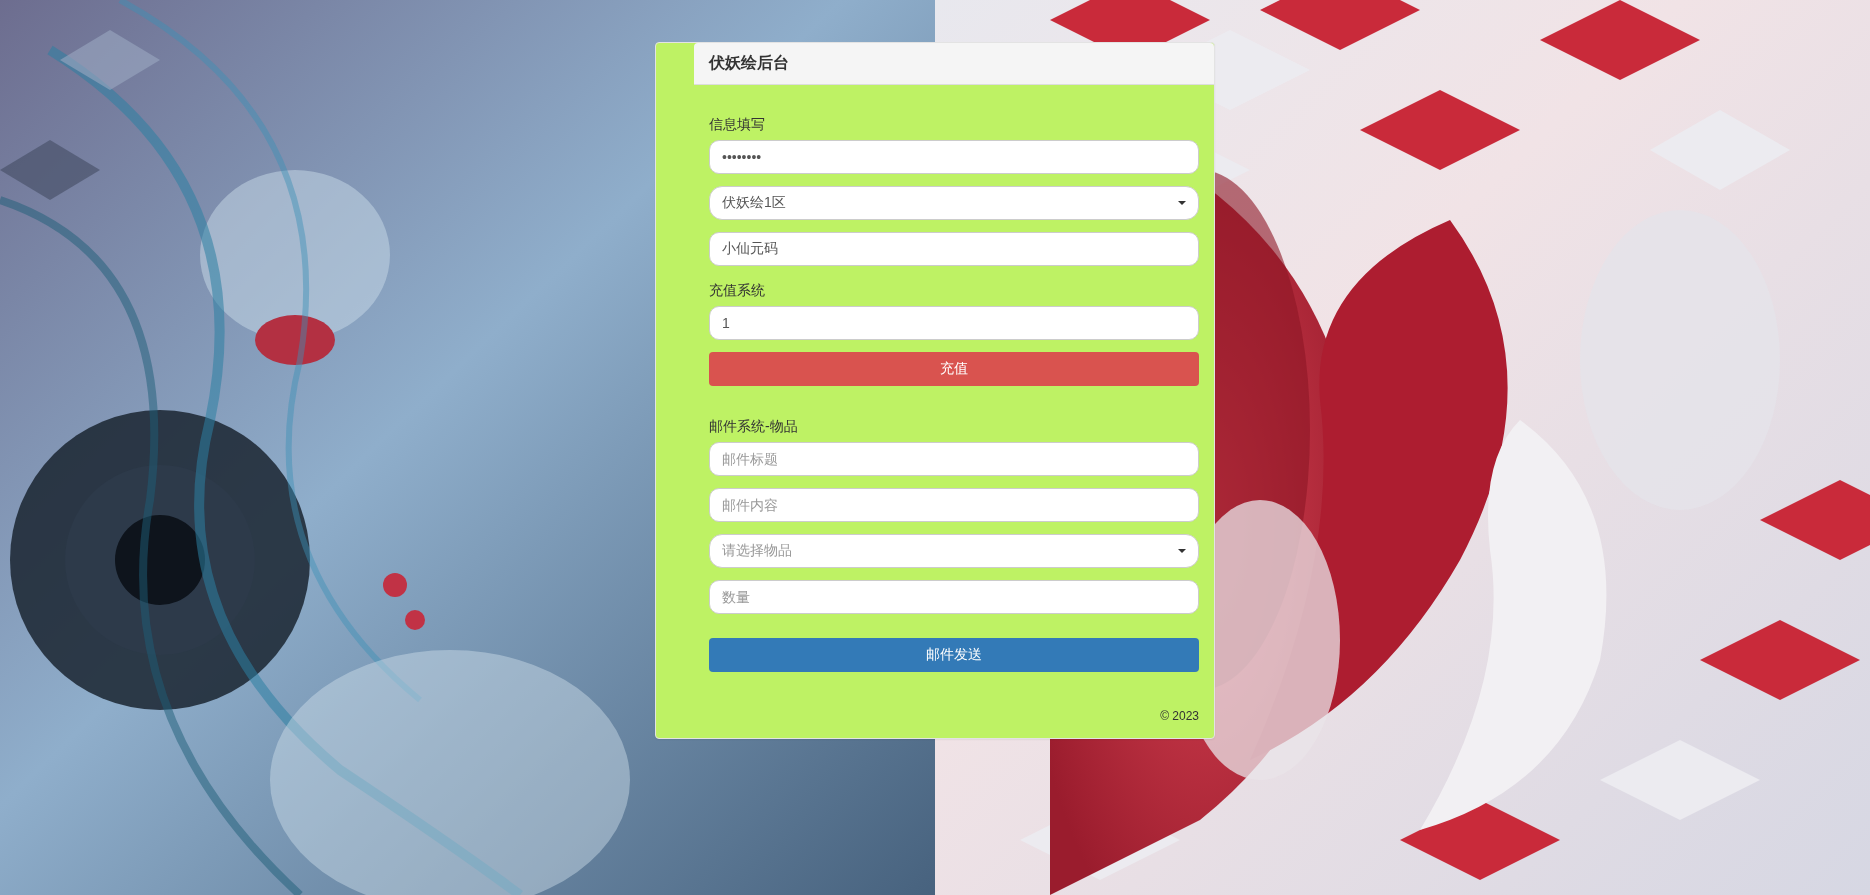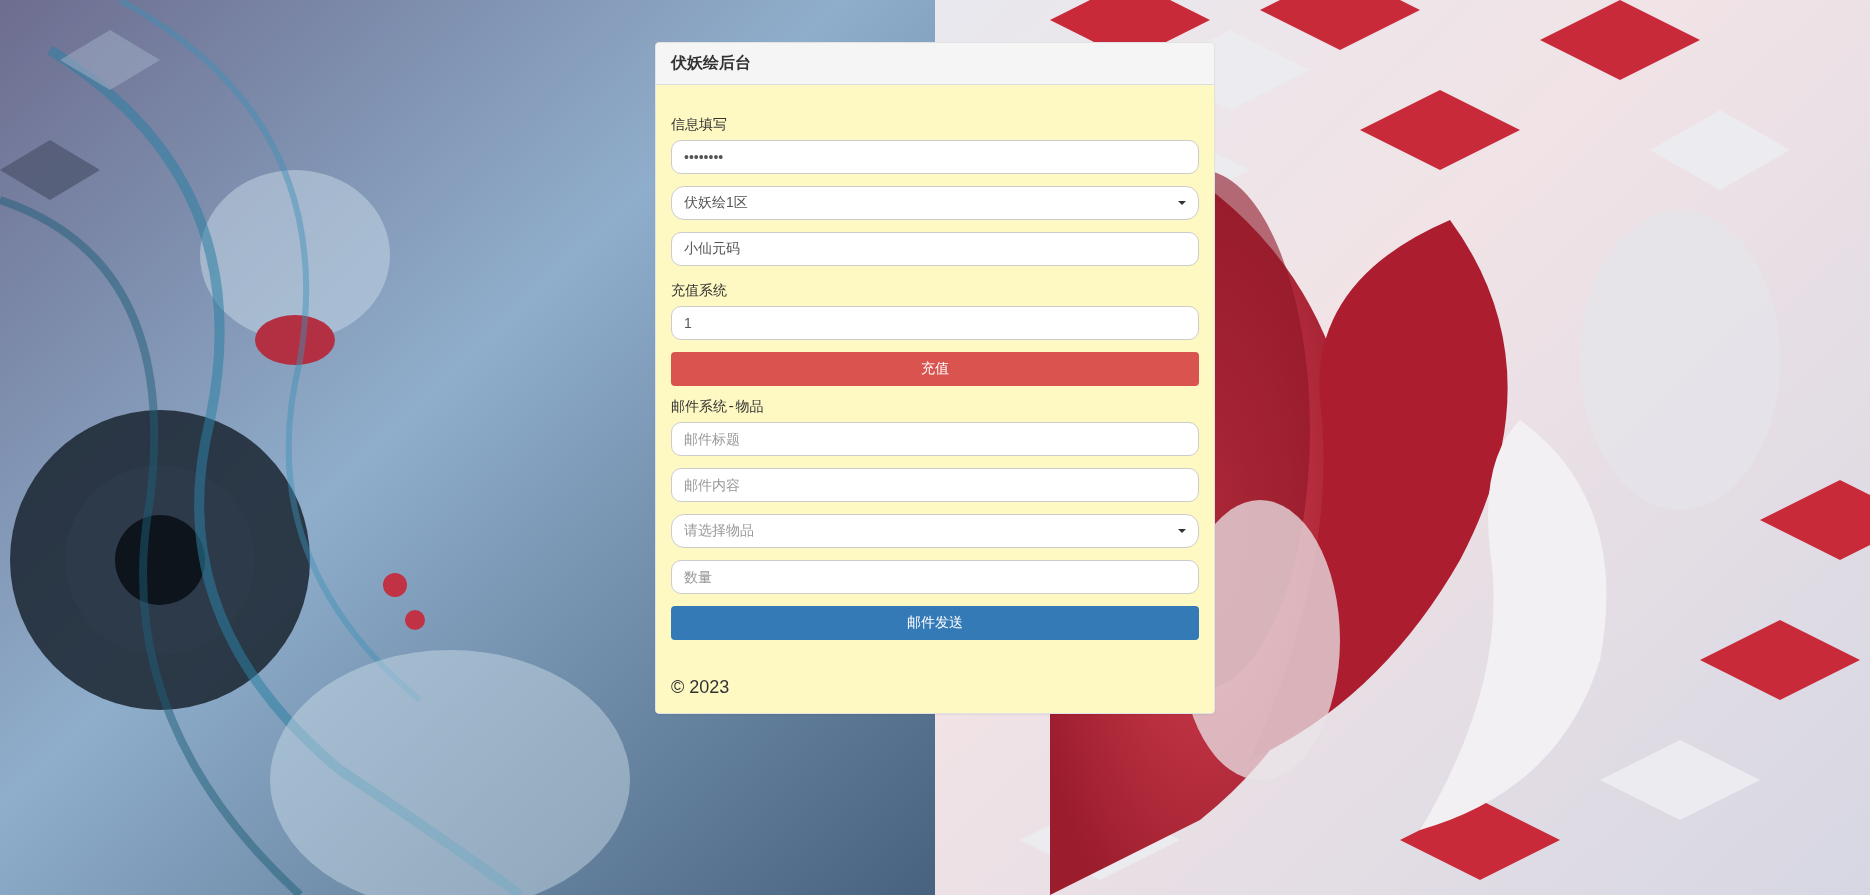--- a/index.html
+++ b/index.html
@@ -26,25 +26,26 @@
       width: 100%;
       height: 100%;
     }
 
     .panel {
       position: absolute;
       left: 50%;
       transform: translateX(-50%);
       top: 42px;
       width: 560px;
-      background: #fef9c3;
+      background: #bef264;
       border: 1px solid #e3e3e3;
       border-radius: 4px;
       box-shadow: 0 1px 2px rgba(0,0,0,0.06);
       z-index: 1;
+      padding-left: 38px;
     }
 
     .panel-header {
       background: #f5f5f5;
       padding: 10px 15px;
       border-bottom: 1px solid #dddddd;
       border-radius: 4px 4px 0 0;
     }
 
     .panel-title {
@@ -125,31 +126,32 @@
       cursor: pointer;
       margin-bottom: 12px;
     }
 
     .btn-danger {
       background-color: #d9534f;
     }
 
     .btn-primary {
       background-color: #337ab7;
+      margin-top: 12px;
     }
 
     .footer {
       padding: 10px 15px 15px;
-      font-size: 18px;
+      font-size: 12px;
       color: #333333;
+      text-align: right;
     }
 
     .gap-top {
-      margin-top: 0;
-      font-family: Liberation Mono, monospace;
+      margin-top: 20px;
     }
   </style>
 </head>
 <body>
 
 <div class="background">
   <svg viewBox="0 0 1870 895" preserveAspectRatio="xMidYMid slice">
     <defs>
       <linearGradient id="gLeft" x1="0" y1="0" x2="1" y2="1">
         <stop offset="0%" stop-color="#6d6d8f"></stop>

